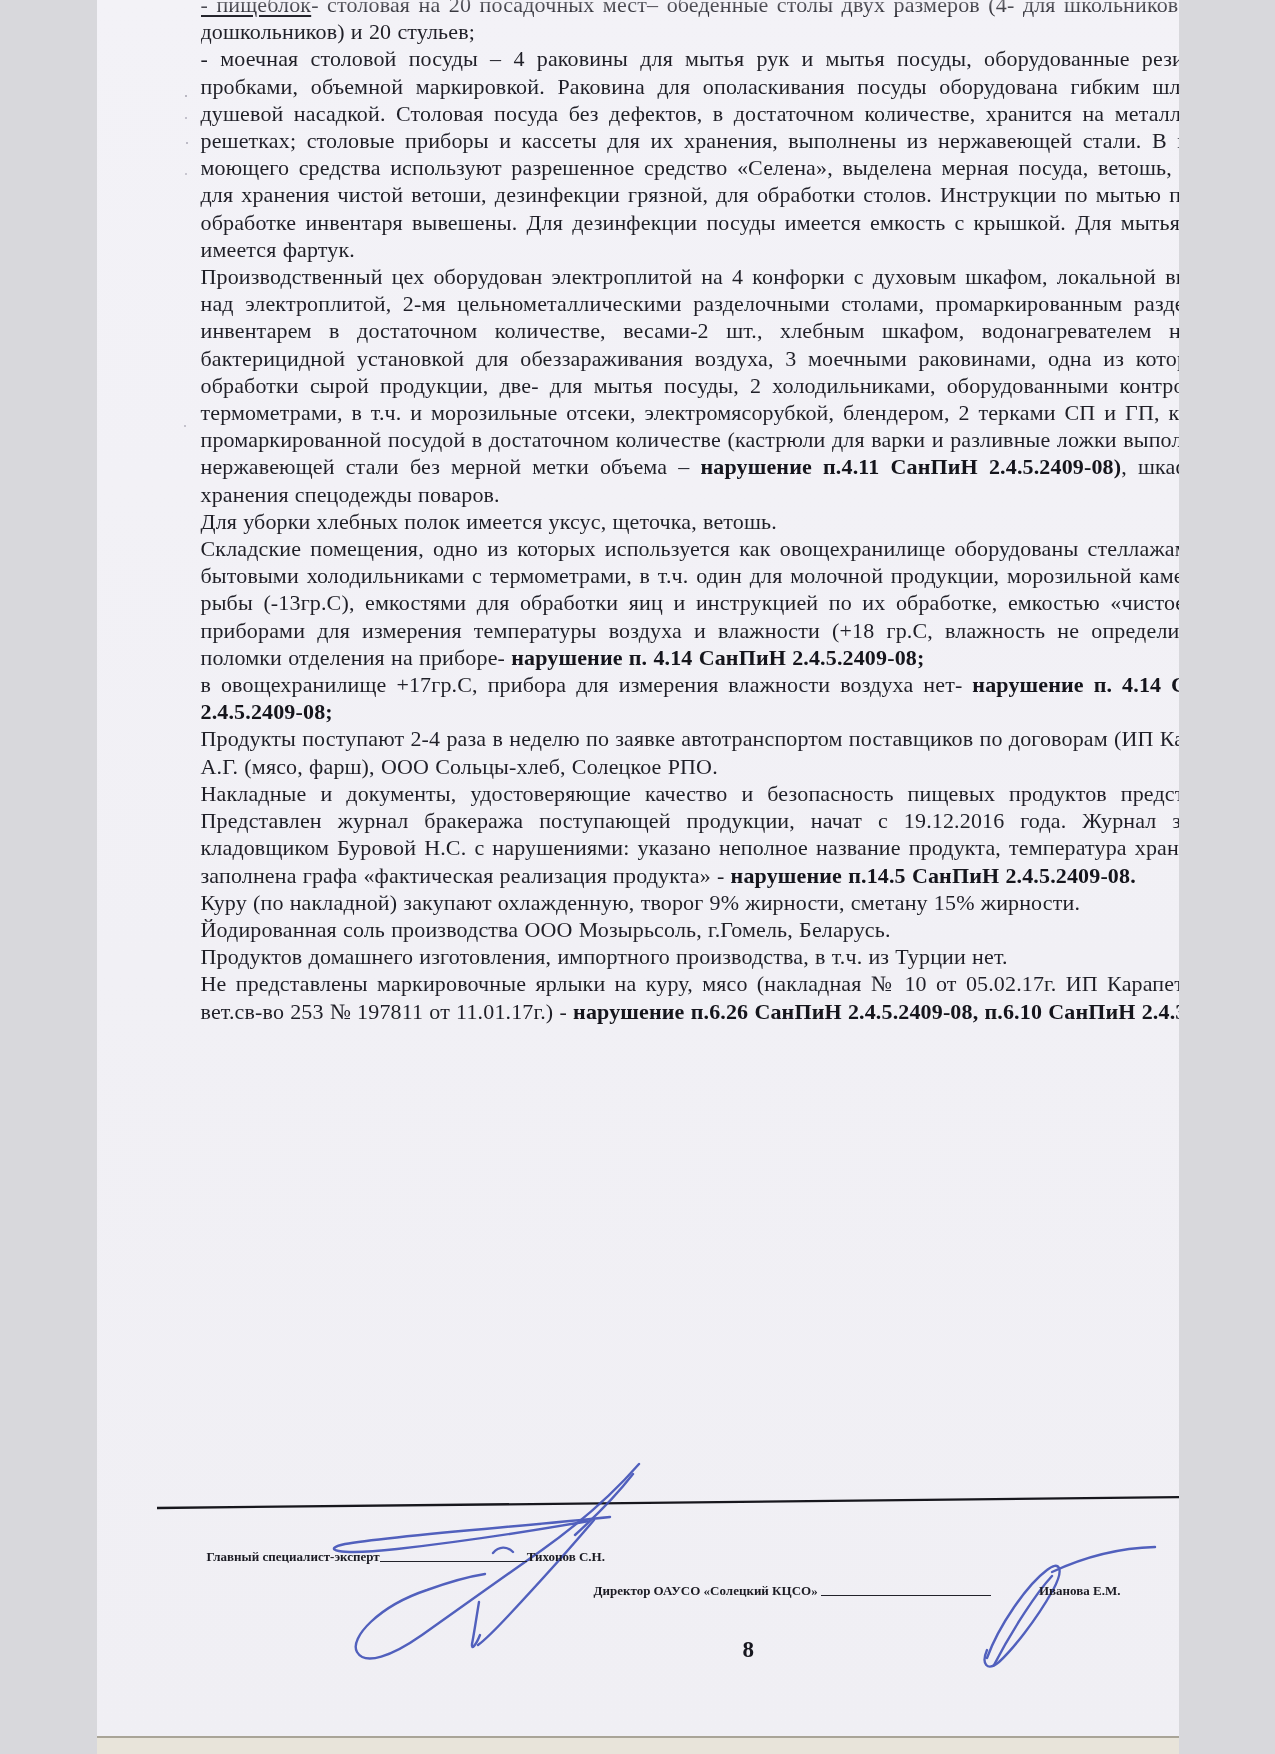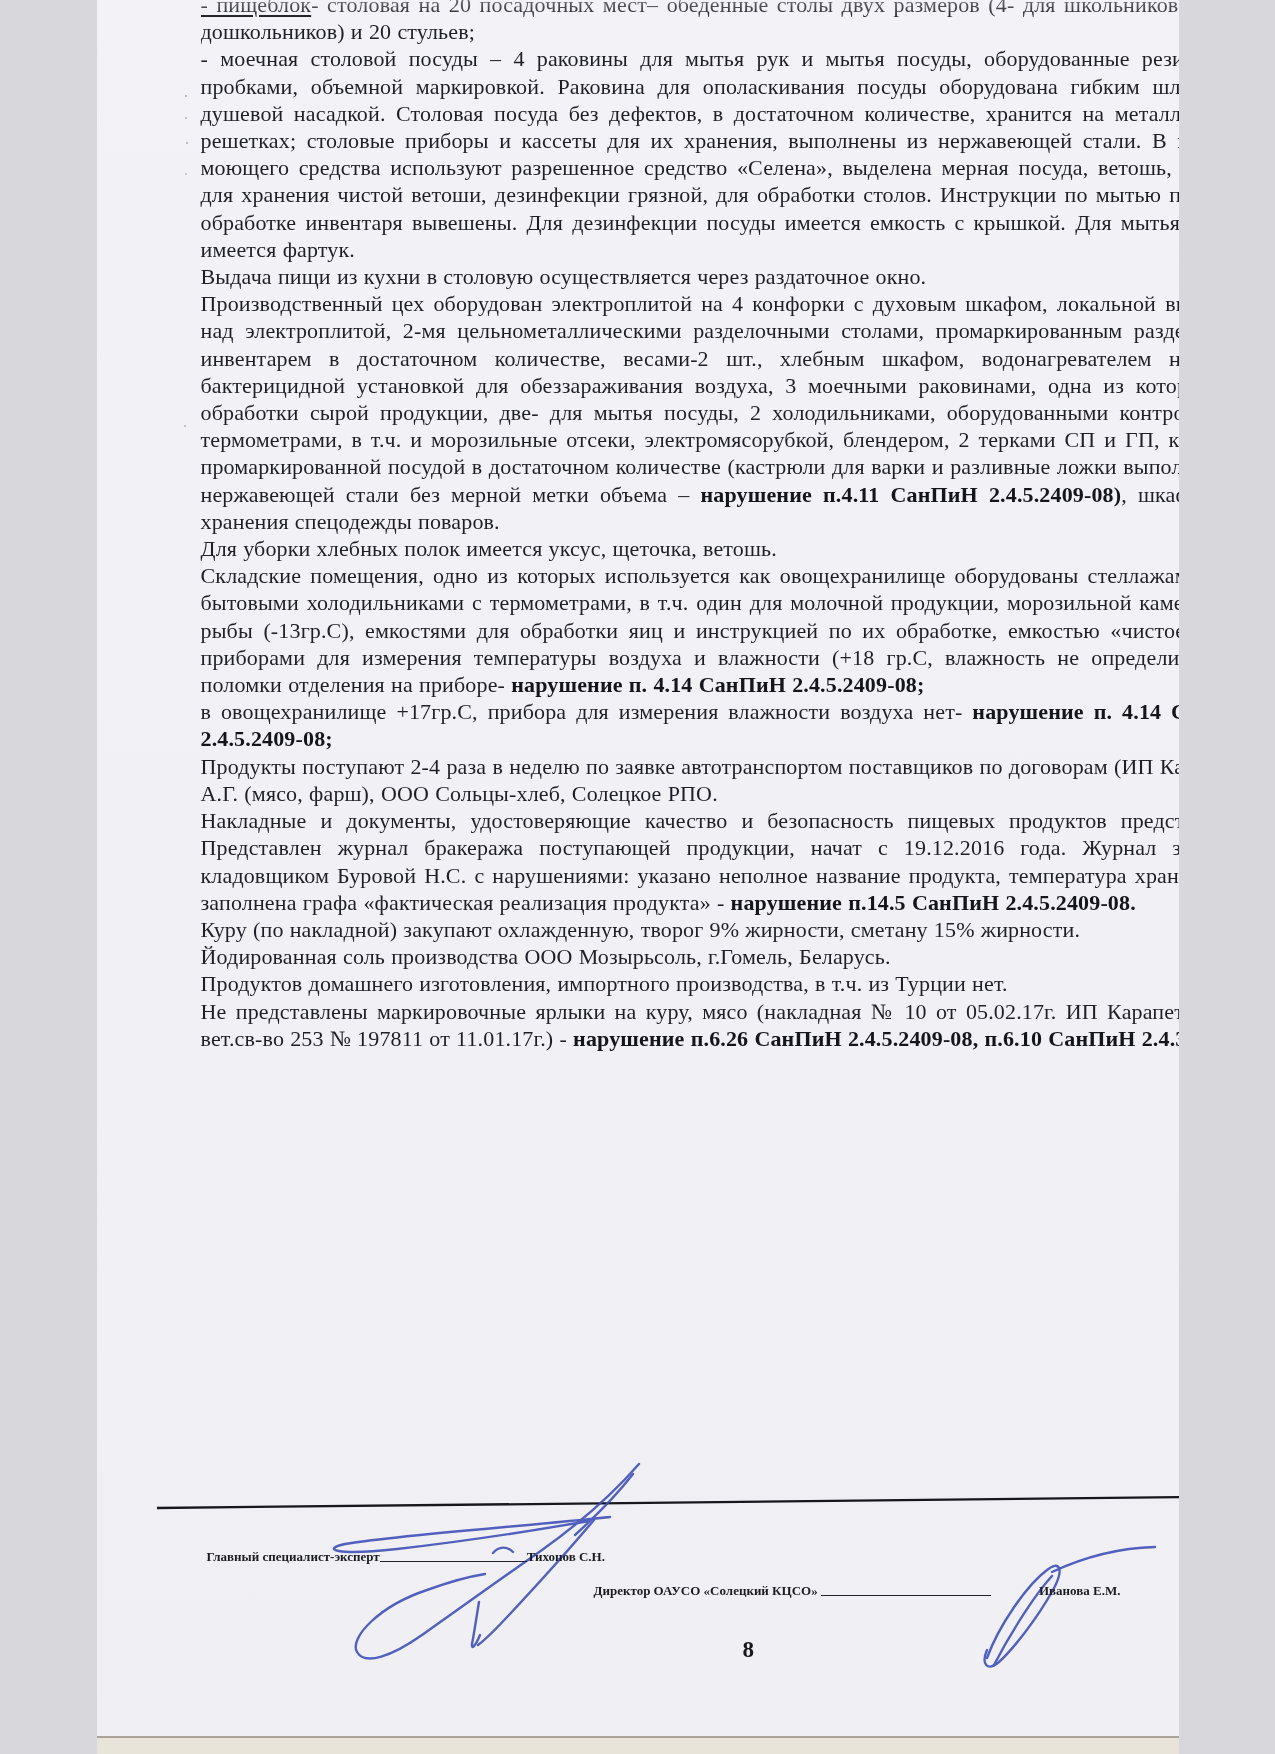--- a/index.html
+++ b/index.html
@@ -52,21 +52,20 @@
 </head>
 <body>
 
 <div class="page">
 
   <div class="speckles"></div>
 
   <div class="doc-body">
       <p class="para first-para"><span class="underline">- пищеблок</span><span class="">- столовая на 20 посадочных мест– обеденные столы двух размеров (4- для школьников и 2-для дошкольников) и 20 стульев;</span></p>
       <p class="para"><span class="">- моечная столовой посуды – 4 раковины для  мытья рук и мытья посуды, оборудованные резиновыми пробками, объемной маркировкой. Раковина для ополаскивания посуды оборудована гибким шлангом с душевой насадкой. Столовая посуда без дефектов, в достаточном количестве, хранится на металлических решетках; столовые приборы и кассеты для их хранения, выполнены из нержавеющей стали. В качестве моющего средства используют разрешенное средство «Селена», выделена мерная посуда, ветошь, емкости для хранения чистой ветоши, дезинфекции грязной, для обработки столов. Инструкции по мытью посуды и обработке инвентаря вывешены. Для дезинфекции посуды имеется емкость с крышкой. Для мытья посуды имеется фартук.</span></p>
-      <p class="para"><span class="">Выдача пищи из кухни в столовую осуществляется через раздаточное окно.</span></p>
       <p class="para"><span class="">Производственный цех оборудован электроплитой на 4 конфорки с духовым шкафом, локальной вытяжкой над электроплитой, 2-мя цельнометаллическими разделочными столами, промаркированным разделочным инвентарем в достаточном количестве, весами-2 шт., хлебным шкафом, водонагревателем на 100л, бактерицидной установкой для обеззараживания воздуха, 3 моечными раковинами, одна из которых для обработки сырой продукции, две- для мытья посуды, 2 холодильниками, оборудованными контрольными термометрами, в т.ч. и морозильные отсеки, электромясорубкой, блендером, 2 терками СП и ГП, кухонной промаркированной посудой в достаточном количестве (кастрюли для варки и разливные ложки выполнены из нержавеющей стали без мерной метки объема – </span><span class="bold">нарушение  п.4.11 СанПиН 2.4.5.2409-08)</span><span class="">, шкафом для хранения спецодежды поваров.</span></p>
       <p class="para"><span class="">Для уборки хлебных полок имеется уксус, щеточка, ветошь.</span></p>
       <p class="para"><span class="">Складские помещения, одно из которых используется как овощехранилище оборудованы стеллажами, 3-мя бытовыми холодильниками с термометрами, в т.ч. один для молочной продукции, морозильной камерой для рыбы (-13гр.С), емкостями для обработки яиц и инструкцией по их обработке, емкостью «чистое яйцо»; приборами для измерения температуры воздуха и влажности (+18 гр.С, влажность не определить из-за поломки отделения на приборе- </span><span class="bold">нарушение п. 4.14 СанПиН 2.4.5.2409-08;</span></p>
       <p class="para"><span class="">в овощехранилище +17гр.С, прибора для измерения влажности воздуха нет- </span><span class="bold">нарушение п. 4.14 СанПиН 2.4.5.2409-08;</span></p>
       <p class="para"><span class="">Продукты поступают 2-4 раза в неделю по заявке автотранспортом поставщиков по договорам (ИП Карапетян А.Г. (мясо, фарш), ООО Сольцы-хлеб, Солецкое РПО.</span></p>
       <p class="para"><span class="">Накладные и документы, удостоверяющие качество и безопасность пищевых продуктов представлены. Представлен журнал бракеража поступающей продукции, начат с 19.12.2016 года. Журнал заполнен кладовщиком Буровой Н.С. с нарушениями: указано неполное название продукта, температура хранения, не заполнена графа «фактическая реализация продукта»  - </span><span class="bold">нарушение п.14.5 СанПиН 2.4.5.2409-08.</span></p>
       <p class="para"><span class="">Куру (по накладной) закупают охлажденную, творог 9% жирности, сметану 15% жирности.</span></p>
       <p class="para"><span class="">Йодированная соль производства ООО Мозырьсоль, г.Гомель, Беларусь.</span></p>
       <p class="para"><span class="">Продуктов домашнего изготовления, импортного производства, в т.ч. из Турции нет.</span></p>
       <p class="para"><span class="">Не представлены маркировочные ярлыки на куру, мясо (накладная № 10 от 05.02.17г. ИП Карапетян А.Г., вет.св-во 253 № 197811 от 11.01.17г.) - </span><span class="bold">нарушение п.6.26 СанПиН 2.4.5.2409-08, п.6.10 СанПиН 2.4.3259-15;</span></p>

